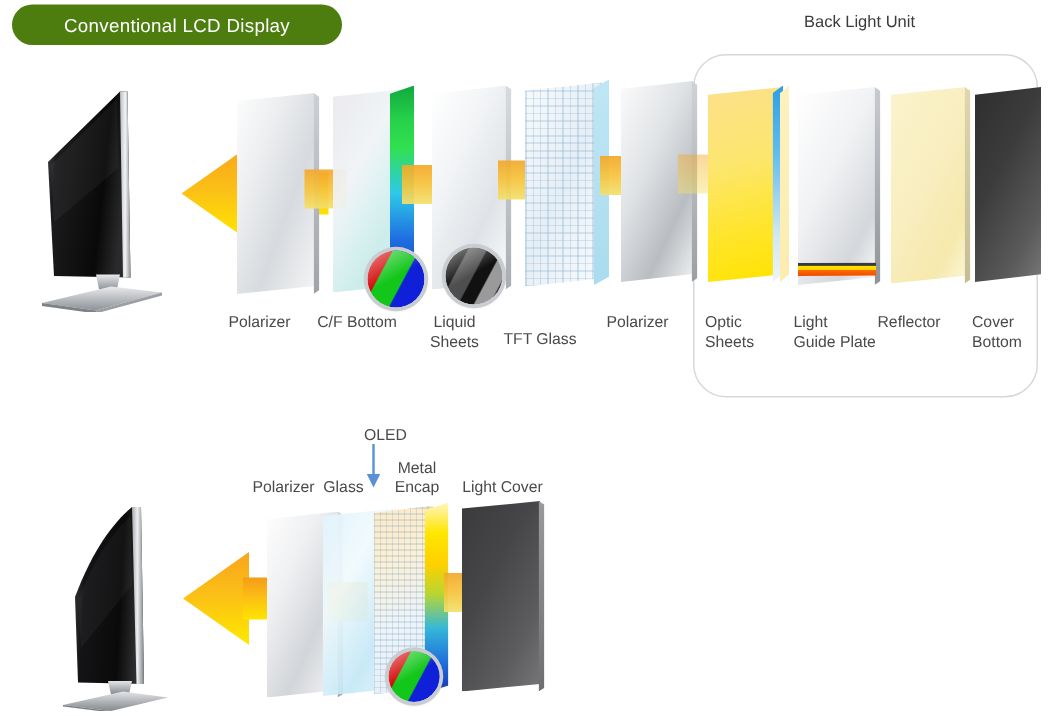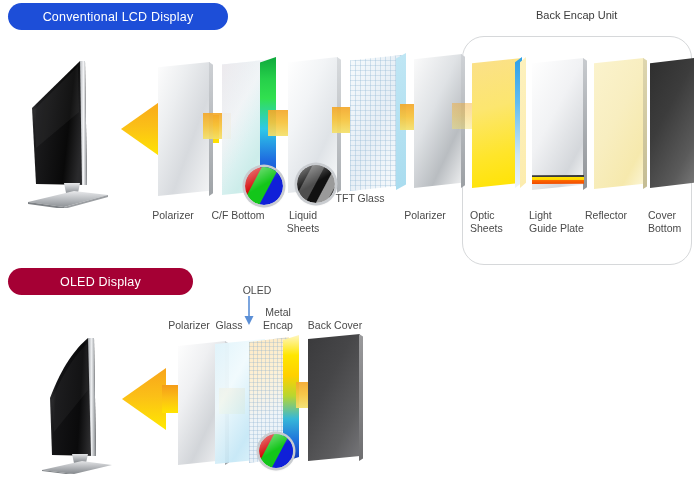--- a/index.html
+++ b/index.html
@@ -9,21 +9,21 @@
     color:#3b3b3b;
   }
   .stage{position:absolute;left:0;top:0;width:700px;height:477px;}
 
   
   .badge{
     position:absolute;display:flex;align-items:center;justify-content:center;
     border-radius:999px;color:#ffffff;font-size:12.5px;letter-spacing:.2px;
     white-space:nowrap;
   }
-  .badge-lcd{left:8px;top:3px;width:220px;height:27px;background:#1d4ed8;}
+  .badge-lcd{left:8px;top:3px;width:220px;height:27px;background:#4d7c0f;}
   .badge-oled{left:8px;top:268px;width:185px;height:27px;background:#a50034;}
 
   
   .lbl{
     position:absolute;font-size:10.5px;color:#4a4a4a;line-height:12.5px;
     text-align:center;white-space:pre-line;
   }
   .lbl-l{text-align:left;}
 
   
@@ -81,21 +81,21 @@
 </style>
 </head>
 <body>
 
 <div class="stage">
 
   <div class="badge badge-lcd">
     <span>Conventional LCD Display</span>
   </div>
 
-  <div class="ttl-blu" style="left:536px;top:9px;">Back Encap Unit</div>
+  <div class="ttl-blu" style="left:536px;top:9px;">Back Light Unit</div>
   <div class="bracket"></div>
 
   <div class="tv" style="left:12px;top:52px;width:108px;height:156px;">
     <svg width="108" height="156" viewBox="0 0 108 156">
       <defs>
         <linearGradient id="lcdScreen" x1="0" y1="0" x2="1" y2="0.25">
           <stop offset="0" stop-color="#4d4d4f"></stop>
           <stop offset="0.18" stop-color="#1c1c1e"></stop>
           <stop offset="0.75" stop-color="#090909"></stop>
           <stop offset="1" stop-color="#2a2a2c"></stop>
@@ -203,33 +203,30 @@
   </div>
   <div class="loupe" style="left:297px;top:165px;width:38px;height:38px;">
     <div class="inner" style="background:linear-gradient(118deg,#0a0a0a 0%,#0a0a0a 26%,#4e4e4e 28%,#4e4e4e 48%,#111111 50%,#111111 66%,#9a9a9a 68%,#9a9a9a 84%,#2b2b2b 86%);"></div>
     <div class="gloss"></div>
   </div>
 
   <div class="lbl" style="left:138px;top:209px;width:70px;">Polarizer</div>
   <div class="lbl" style="left:203px;top:209px;width:70px;">C/F Bottom</div>
   <div class="lbl" style="left:277px;top:209px;width:52px;">Liquid
 Sheets</div>
-  <div class="lbl" style="left:327px;top:192px;width:66px;">TFT Glass</div>
+  <div class="lbl" style="left:327px;top:220px;width:66px;">TFT Glass</div>
   <div class="lbl" style="left:390px;top:209px;width:70px;">Polarizer</div>
   <div class="lbl lbl-l" style="left:470px;top:209px;width:60px;text-align:left;">Optic
 Sheets</div>
   <div class="lbl lbl-l" style="left:529px;top:209px;width:80px;text-align:left;">Light
 Guide Plate</div>
   <div class="lbl lbl-l" style="left:585px;top:209px;width:83px;text-align:left;">Reflector</div>
   <div class="lbl lbl-l" style="left:648px;top:209px;width:52px;text-align:left;">Cover
 Bottom</div>
 
-  <div class="badge badge-oled">
-    <span>OLED Display</span>
-  </div>
 
   <div class="tv" style="left:22px;top:332px;width:100px;height:142px;">
     <svg width="100" height="142" viewBox="0 0 100 142">
       <defs>
         <linearGradient id="oledScreen" x1="0" y1="0" x2="1" y2="0.15">
           <stop offset="0" stop-color="#3f3f41"></stop>
           <stop offset="0.2" stop-color="#141416"></stop>
           <stop offset="0.72" stop-color="#0a0a0b"></stop>
           <stop offset="1" stop-color="#303032"></stop>
         </linearGradient>
@@ -300,15 +297,15 @@
   <div class="loupe" style="left:259px;top:434px;width:34px;height:34px;">
     <div class="inner" style="background:linear-gradient(118deg,#d40000 0%,#d40000 28%,#13c61a 30%,#13c61a 58%,#1020d8 60%,#1020d8 88%,#c8c8c8 90%);"></div>
     <div class="gloss"></div>
   </div>
 
   <div class="lbl" style="left:235px;top:284px;width:44px;">OLED</div>
   <div class="lbl" style="left:159px;top:319px;width:60px;">Polarizer</div>
   <div class="lbl" style="left:208px;top:319px;width:42px;">Glass</div>
   <div class="lbl" style="left:255px;top:306px;width:46px;text-align:center;">Metal
 Encap</div>
-  <div class="lbl" style="left:300px;top:319px;width:70px;">Back Cover</div>
+  <div class="lbl" style="left:300px;top:319px;width:70px;">Light Cover</div>
 
 </div>
 
 </body></html>

